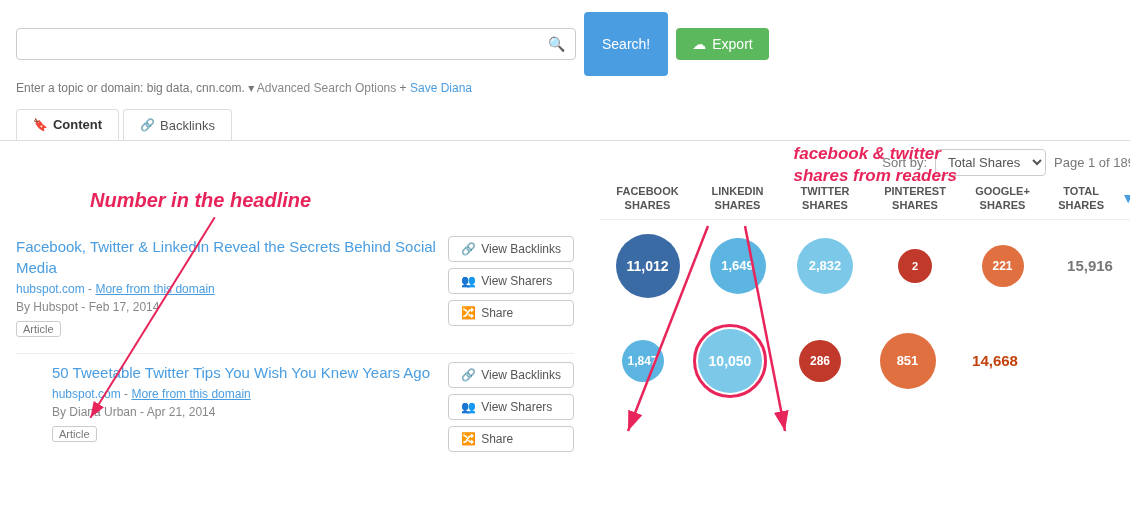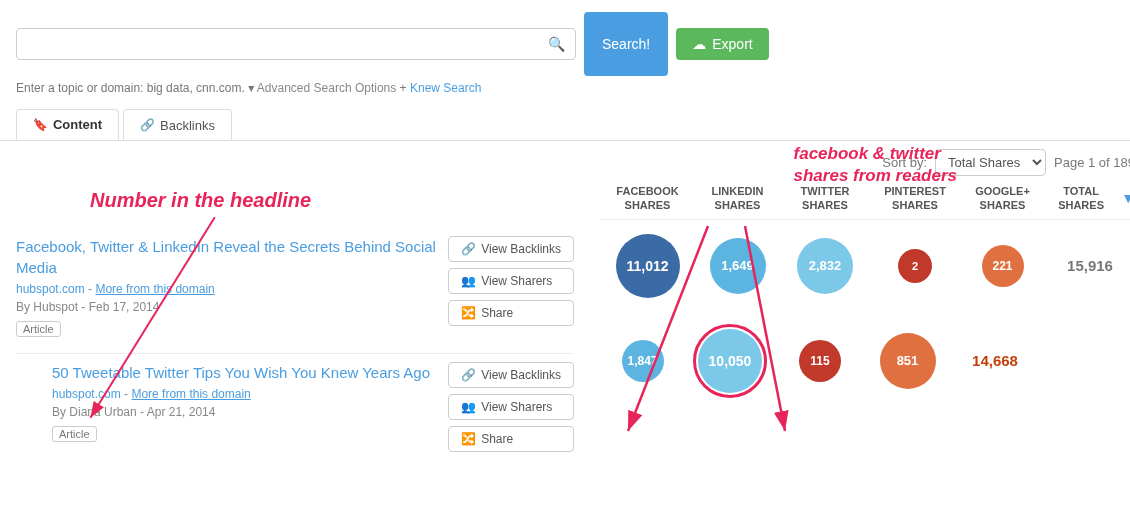--- a/index.html
+++ b/index.html
@@ -139,21 +139,21 @@
     <button class="btn-export">
       <span>☁</span>
       <span>Export</span>
     </button>
   </div>
   <div class="hint-row">
     <span>Enter a topic or domain: big data, cnn.com.</span>
     <span> ▾ </span>
     <a href="#" class="adv-search">Advanced Search Options</a>
     <span> + </span>
-    <a href="#" class="save-search">Knew Search</a>
+    <a href="#" class="save-search">Save Diana</a>
   </div>
 </div>
 
 <div class="tabs-row">
   <div class="tab active">
     <span class="tab-icon">🔖</span>
     <span>Content</span>
   </div>
   <div class="tab">
     <span class="tab-icon">🔗</span>
@@ -290,21 +290,21 @@
     <div class="data-row">
       <div class="data-cell col-li">
         <div class="circle circle-sm c-blue">1,847</div>
       </div>
       <div class="data-cell col-tw">
         <div class="circle-ring">
           <div class="circle circle-lg c-blue-light">10,050</div>
         </div>
       </div>
       <div class="data-cell col-pi">
-        <div class="circle circle-sm c-red">115</div>
+        <div class="circle circle-sm c-red">286</div>
       </div>
       <div class="data-cell col-gp">
         <div class="circle circle-md c-orange">851</div>
       </div>
       <div class="data-cell col-ts">
         <span style="font-size:15px;font-weight:bold;color:#c2410c;text-align:center;">14,668</span>
       </div>
     </div>
   </div>
 </div>

